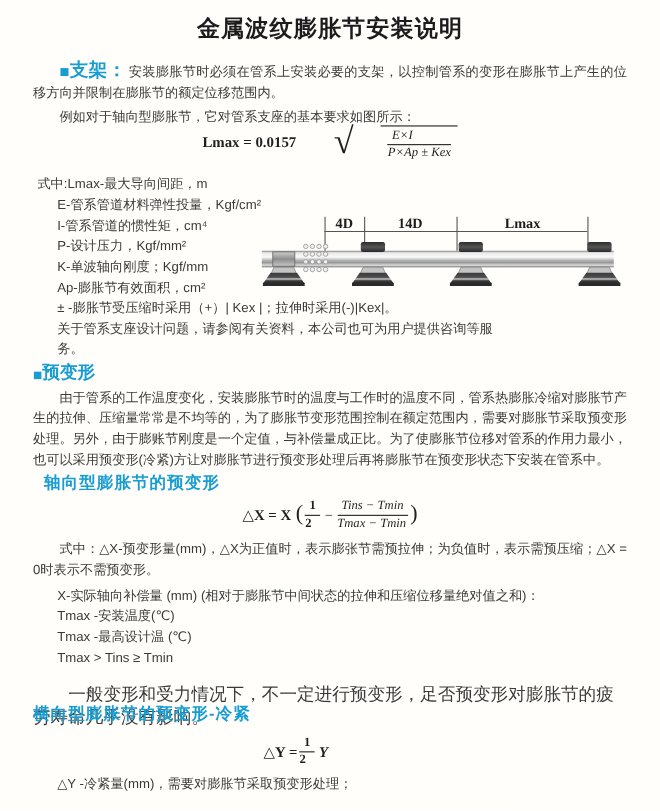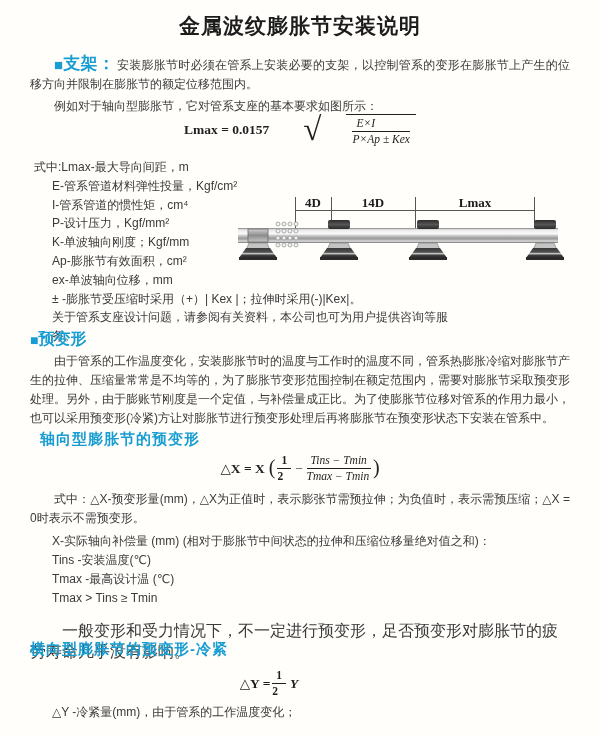--- a/index.html
+++ b/index.html
@@ -96,21 +96,20 @@
     </span>
   </div>
 
   <div class="varlist">
     <div class="v v0">式中:Lmax-最大导向间距，m</div>
     <div class="v">E-管系管道材料弹性投量，Kgf/cm²</div>
     <div class="v">I-管系管道的惯性矩，cm⁴</div>
     <div class="v">P-设计压力，Kgf/mm²</div>
     <div class="v">K-单波轴向刚度；Kgf/mm</div>
     <div class="v">Ap-膨胀节有效面积，cm²</div>
-    <div class="v">ex-单波轴向位移，mm</div>
     <div class="v">± -膨胀节受压缩时采用（+）| Kex |；拉伸时采用(-)|Kex|。</div>
     <div class="v">关于管系支座设计问题，请参阅有关资料，本公司也可为用户提供咨询等服务。</div>
   </div>
 
   <svg class="diagram" width="336" height="80" viewBox="0 0 336 80">
     <defs>
       <linearGradient id="pipeG" x1="0" y1="0" x2="0" y2="1">
         <stop offset="0" stop-color="#7d7d7d"></stop>
         <stop offset="0.12" stop-color="#e9e9e9"></stop>
         <stop offset="0.38" stop-color="#fafafa"></stop>
@@ -216,33 +215,33 @@
       <span class="den">Tmax − Tmin</span>
     </span>
     <span class="paren">)</span>
   </div>
 
   <p class="axexplain">式中：△X-预变形量(mm)，△X为正值时，表示膨张节需预拉伸；为负值时，表示需预压缩；△X = 0时表示不需预变形。</p>
 
   <p class="xline">X-实际轴向补偿量 (mm) (相对于膨胀节中间状态的拉伸和压缩位移量绝对值之和)：</p>
 
   <div class="temps">
-    <div>Tins -安装温度(℃)</div>
+    <div>Tmax -安装温度(℃)</div>
     <div>Tmax -最高设计温 (℃)</div>
     <div>Tmax &gt; Tins ≥ Tmin</div>
   </div>
 
   <p class="axnote">一般变形和受力情况下，不一定进行预变形，足否预变形对膨胀节的疲劳寿命几乎没有影响。</p>
 
   <h3 class="subhead lathead">横向型膨胀节的预变形-冷紧</h3>
 
   <div class="formula formula3">
     <span class="flhs2">△Y =</span>
     <span class="frac halffrac">
       <span class="num">1</span>
       <span class="den">2</span>
     </span>
     <span class="fY">Y</span>
   </div>
 
-  <p class="latexplain">△Y -冷紧量(mm)，由于管系的工作温度变化；</p>
+  <p class="latexplain">△Y -冷紧量(mm)，需要对膨胀节采取预变形处理；</p>
 
 </div>
 
 </body></html>

